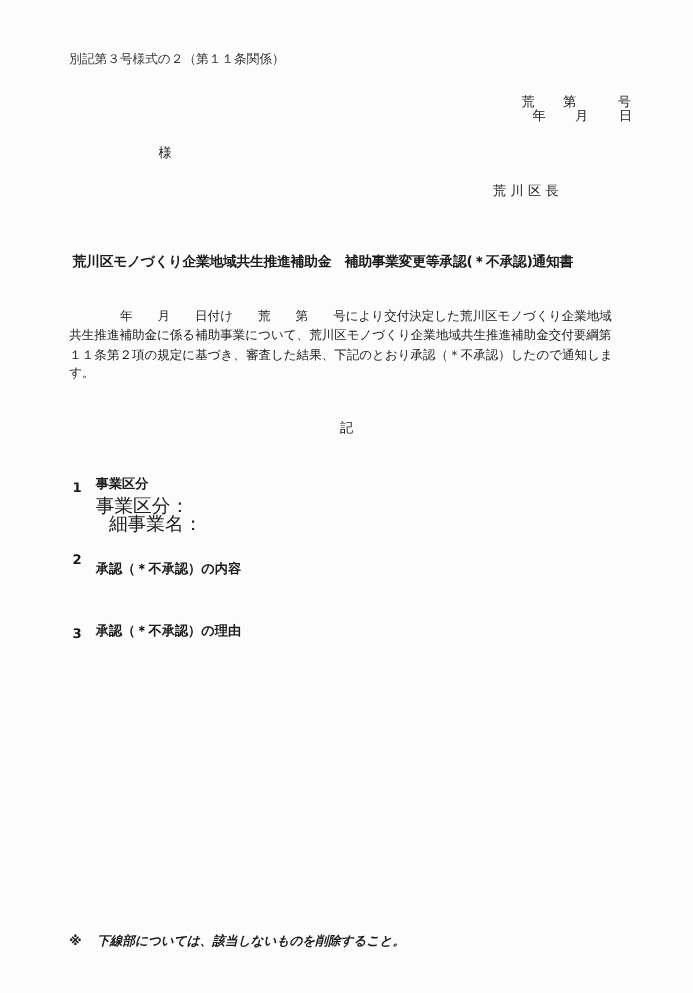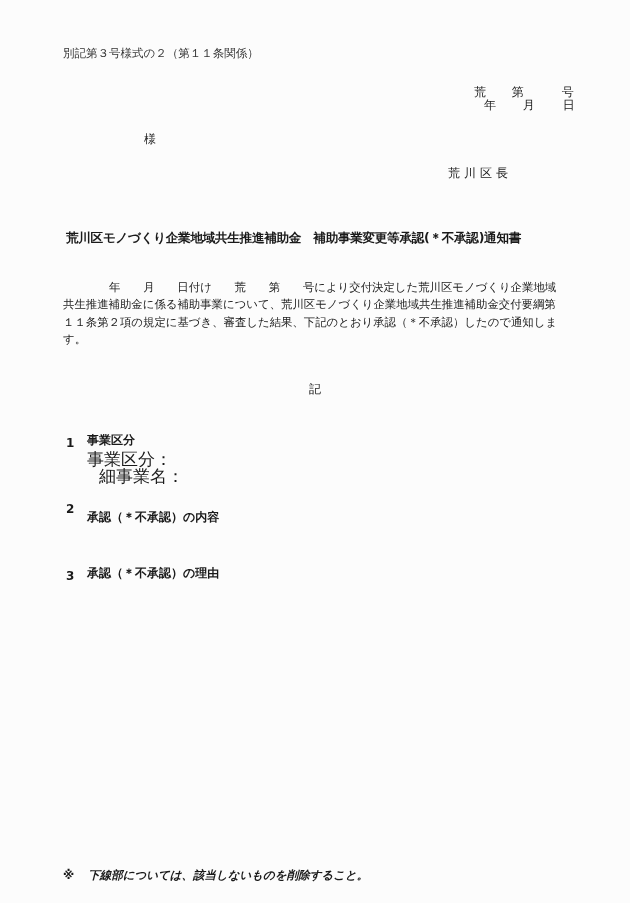--- a/index.html
+++ b/index.html
@@ -72,21 +72,20 @@
       font-weight: bold;
     }
     .item-label {
       font-size: 17px;
     }
     .note {
       left: 63px; top: 848px;
       font-size: 11.5px;
       font-weight: bold;
       font-style: italic;
-      margin-top: 20px;
     }
     .note-mark { font-style: normal; margin-right: 14px; }
   </style>
 </head>
 <body>
 
 <div class="abs form-no">別記第３号様式の２（第１１条関係）</div>
 
 <div class="abs docnum">
   <span>荒</span>

